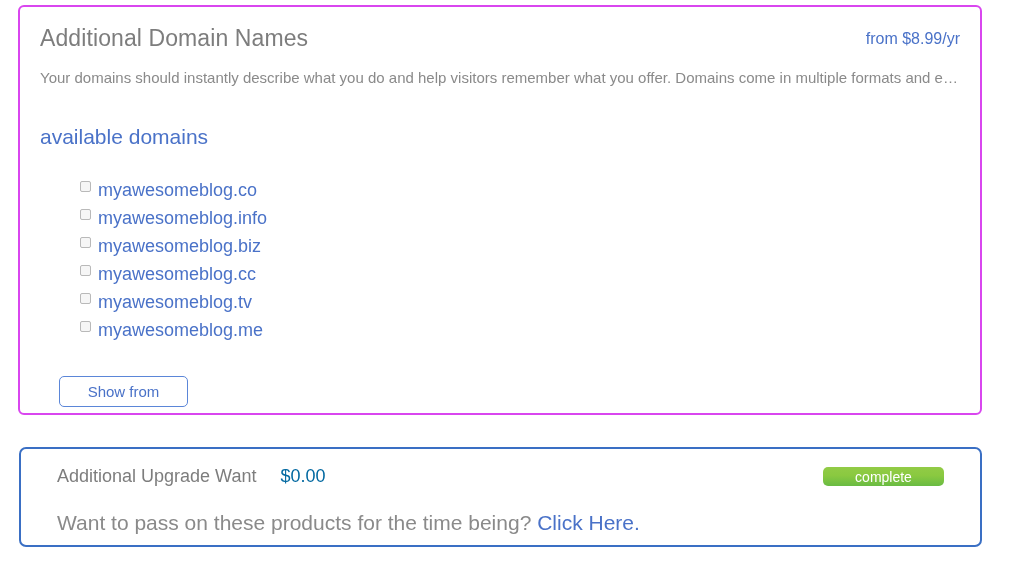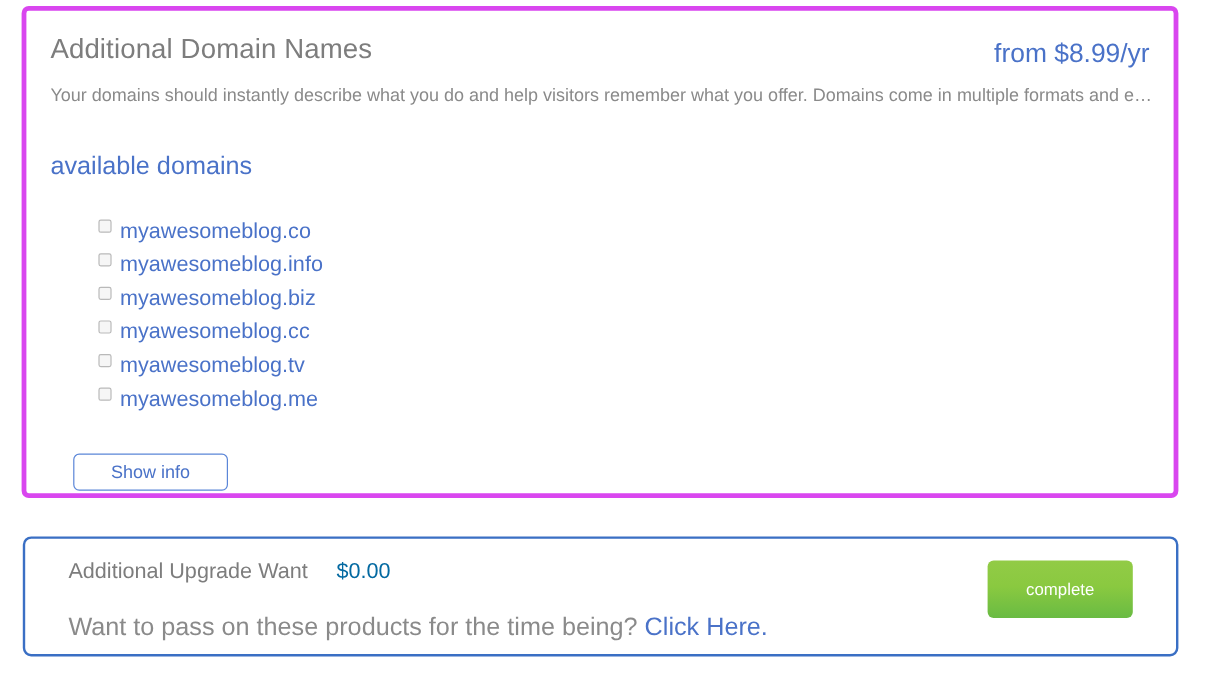--- a/index.html
+++ b/index.html
@@ -18,21 +18,21 @@
 
   
   .panel-domains {
     position: absolute;
     left: 18px;
     top: 5px;
     width: 964px;
     height: 410px;
     box-sizing: border-box;
     background: #ffffff;
-    border: 4px solid #d946ef;
+    border: 2px solid #d946ef;
     border-radius: 6px;
   }
 
   .panel-head {
     position: absolute;
     left: 20px;
     right: 20px;
     top: 18px;
     height: 34px;
   }
@@ -43,21 +43,21 @@
     font-size: 23px;
     font-weight: 400;
     color: #7d7d7d;
     letter-spacing: 0.1px;
     white-space: nowrap;
   }
   .panel-price {
     position: absolute;
     right: 0;
     top: 5px;
-    font-size: 22px;
+    font-size: 16px;
     color: #4a72c8;
     white-space: nowrap;
   }
 
   .panel-desc {
     position: absolute;
     left: 20px;
     top: 62px;
     width: 922px;
     font-size: 15px;
@@ -165,21 +165,21 @@
     color: #4a72c8;
     text-decoration: none;
     cursor: pointer;
   }
 
   .complete-btn {
     position: absolute;
     right: 36px;
     top: 18px;
     width: 121px;
-    height: 48px;
+    height: 19px;
     box-sizing: border-box;
     border: none;
     border-radius: 5px;
     background: linear-gradient(to bottom, #92cb46 0%, #8ac940 45%, #69bb43 100%);
     color: #ffffff;
     font-family: "Liberation Sans", sans-serif;
     font-size: 14px;
     cursor: pointer;
     padding: 0;
   }
@@ -218,21 +218,21 @@
     <li class="domain-row">
       <input type="checkbox" class="domain-checkbox" id="dm4" style="">
       <label class="domain-label" for="dm4">myawesomeblog.tv</label>
     </li>
     <li class="domain-row">
       <input type="checkbox" class="domain-checkbox" id="dm5" style="">
       <label class="domain-label" for="dm5">myawesomeblog.me</label>
     </li>
   </ul>
 
-  <button class="show-more-btn">Show info</button>
+  <button class="show-more-btn">Show from</button>
 </section>
 
 <section class="panel-total">
 
   <div class="total-line">
     <span>Additional Upgrade Want</span><span class="total-amount">$0.00</span>
   </div>
 
   <div class="passon-line">
     <span>Want to pass on these products for the time being?</span>

